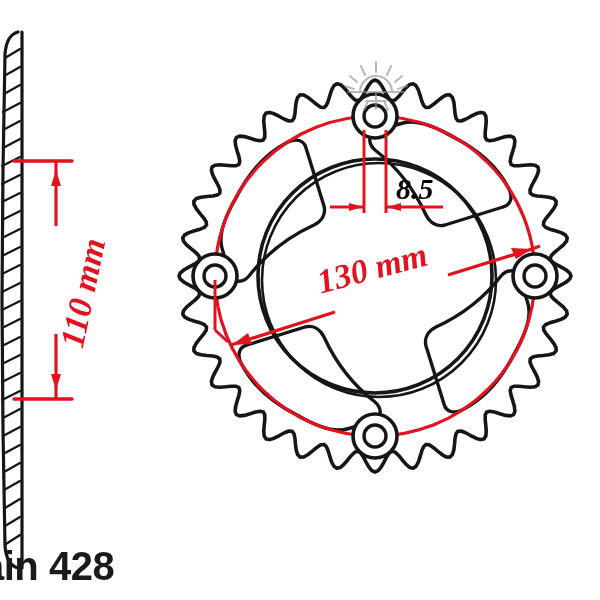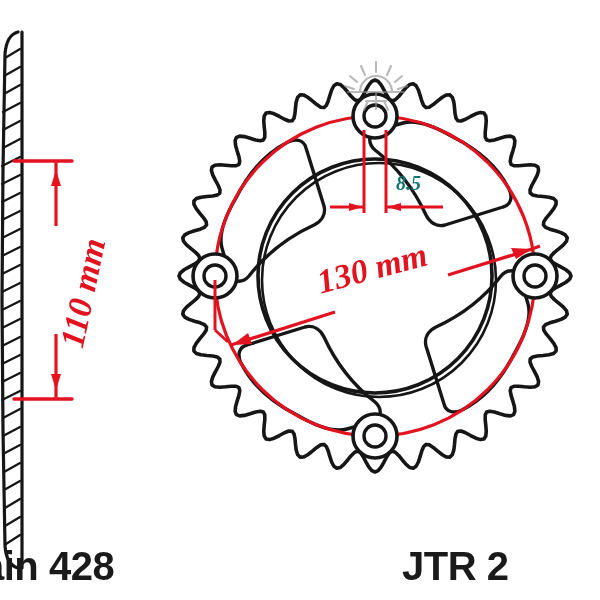--- a/index.html
+++ b/index.html
@@ -250,19 +250,18 @@
                 font-size:34px; white-space:nowrap;">110 mm</div>
   </div>
 
   <div style="position:absolute; left:318px; top:258px; width:220px; height:70px; pointer-events:none;">
     <div style="position:absolute; left:0px; top:6px; transform: rotate(-15deg); transform-origin: left center;
                 color:#e2121f; font-family:'Liberation Serif', serif; font-style:italic; font-weight:bold;
                 font-size:34px; white-space:nowrap;">130 mm</div>
   </div>
 
   <div style="position:absolute; left:396px; top:172px; pointer-events:none;
-              color:#0f766e; font-family:'Liberation Serif', serif; font-style:italic; font-weight:bold;
-              font-size:20px; white-space:nowrap;">8.5</div>
+              color:#000000; font-family:'Liberation Serif', serif; font-style:italic; font-weight:bold;
+              font-size:30px; white-space:nowrap;">8.5</div>
 
   <div class="label-text" id="chain-label">ain 428</div>
-  <div class="label-text" id="part-label">JTR 2</div>
 
 </div>
 
 </body></html>

